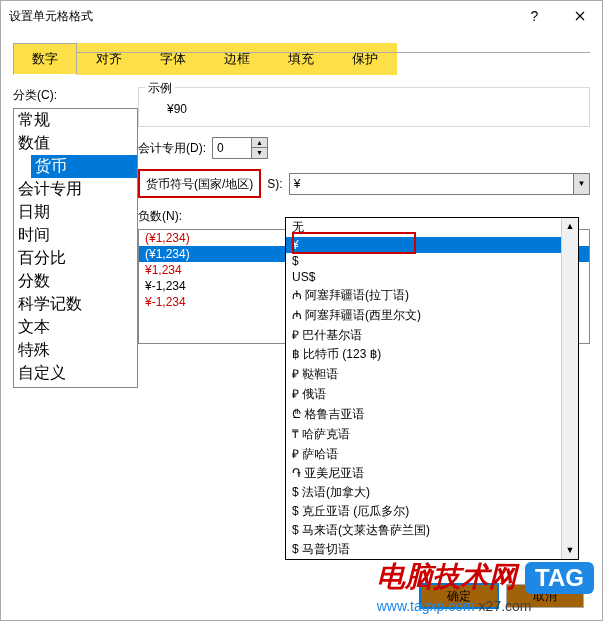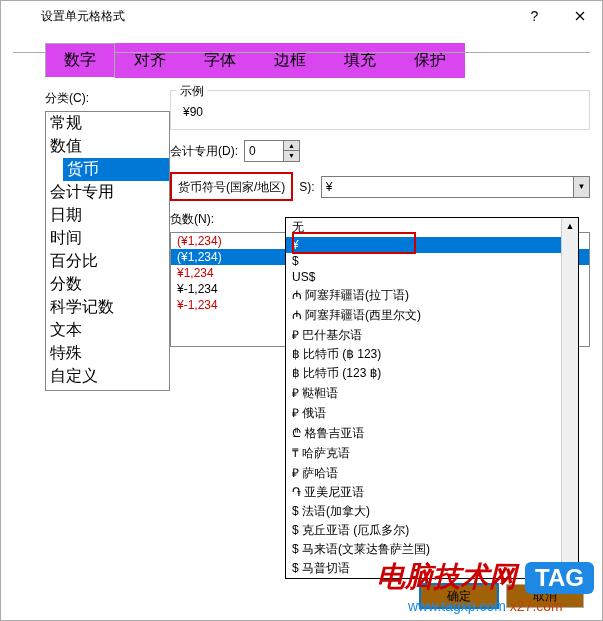--- a/index.html
+++ b/index.html
@@ -1,41 +1,41 @@
 <!DOCTYPE html>
 <html><head>
 <meta charset="utf-8">
 <style>
 * { box-sizing: border-box; margin: 0; padding: 0; font-family: "Microsoft YaHei", "SimSun", Arial, sans-serif; }
 body { background: #fff; width: 603px; height: 621px; overflow: hidden; position: relative; }
 
-.dialog { width: 603px; height: 621px; border: 1px solid #aaa; background: #fff; position: relative; padding-left: 32px; }
+.dialog { width: 603px; height: 621px; border: 1px solid #aaa; background: #fff; position: relative; }
 
 .titlebar { height: 30px; display: flex; align-items: center; padding-left: 8px; background: #fff; }
 .titlebar-title { font-size: 12px; color: #000; flex: 1; }
 .titlebar-btn { width: 45px; height: 30px; display: flex; align-items: center; justify-content: center; font-size: 14px; color: #000; cursor: pointer; }
 
 .tabs { display: flex; padding: 12px 12px 0 12px; }
-.tab { padding: 6px 18px; font-size: 16px; color: #000; border: 1px solid transparent; cursor: pointer; background: #d946ef; }
+.tab { padding: 6px 18px; font-size: 13px; color: #000; border: 1px solid transparent; cursor: pointer; background: #fde047; }
 .tab.active { border: 1px solid #ababab; border-bottom: 1px solid #fff; position: relative; z-index: 2; }
 .tab-sep { position: absolute; left: 12px; right: 12px; top: 51px; height: 1px; background: #ababab; }
 
 .body { display: flex; padding: 12px; }
 
 .left-col { width: 125px; }
 .section-label { font-size: 12px; margin-bottom: 4px; }
 .category-list { border: 1px solid #828790; height: 280px; overflow-y: auto; background: #fff; }
 .category-list div { font-size: 16px; padding: 1px 4px; cursor: pointer; }
 .category-list div.selected { background: #0078d7; color: #fff; margin-left: 17px; }
 
 .right-col { flex: 1; position: relative; }
 
 .sample-box { border: 1px solid #d9d9d9; padding: 14px 10px 10px 10px; margin-bottom: 10px; position: relative; }
 .sample-box .legend { position: absolute; top: -8px; left: 6px; background: #fff; padding: 0 3px; font-size: 12px; }
-.sample-value { font-size: 12px; padding-left: 2px; }
+.sample-value { font-size: 12px; padding-left: 2px; margin-left: 16px; }
 
 .row { display: flex; align-items: center; margin-bottom: 10px; gap: 6px; }
 .row-label { font-size: 12px; }
 .spinner { display: flex; }
 .spinner input { width: 40px; height: 22px; border: 1px solid #7a7a7a; font-size: 12px; padding: 0 4px; }
 .spinner-btns { display: flex; flex-direction: column; border: 1px solid #7a7a7a; border-left: none; width: 16px; }
 .spinner-btns div { height: 10px; font-size: 7px; text-align: center; line-height: 9px; cursor: pointer; background: #e1e1e1; }
 .spinner-btns div:first-child { border-bottom: 1px solid #7a7a7a; }
 
 .symbol-label-wrap { border: 2px solid #cc0000; padding: 3px 6px; display: inline-block; }
@@ -55,25 +55,25 @@
 .neg-list div { font-size: 12px; padding: 1px 6px; cursor: pointer; }
 .neg-list .red { color: #cc0000; }
 .neg-list .selected { background: #0078d7; color: #fff; }
 
 .desc { font-size: 12px; position: absolute; left: 18px; top: 504px; }
 
 .footer { position: absolute; bottom: 12px; right: 18px; display: flex; gap: 8px; }
 .btn { width: 78px; height: 24px; border: 1px solid #adadad; background: #a16207; font-size: 12px; cursor: pointer; }
 .btn.primary { border: 1px solid #0078d7; outline: 1px solid #0078d7; }
 
-.watermark { position: absolute; bottom: 6px; right: 8px; z-index: 20; pointer-events: none; text-align: center; }
+.watermark { position: absolute; bottom: 6px; right: 8px; z-index: 20; pointer-events: none; }
 .watermark .line1 { font-size: 28px; font-weight: bold; font-style: italic; color: #cc0000; display: inline; }
 .watermark .tag { display: inline-block; background: #1e88e5; color: #fff; font-weight: bold; font-size: 24px; padding: 2px 10px; border-radius: 6px; margin-left: 4px; }
 .watermark .line2 { font-size: 14px; color: #1e88e5; margin-top: 2px; }
-.watermark .line2 .suffix { color: #c2410c; }
+.watermark .line2 .suffix { color: #404040; }
 </style>
 </head>
 <body>
 
 <div class="dialog">
   <div class="titlebar">
     <span class="titlebar-title">设置单元格格式</span>
     <div class="titlebar-btn">?</div>
     <div class="titlebar-btn">
       <svg width="10" height="10" viewBox="0 0 10 10">
@@ -153,21 +153,20 @@
   </div>
 
   <div class="dropdown" id="dropdown">
     <div class="dropdown-item" style="padding-right: 20px;">无</div>
       <div class="dropdown-item selected" style="padding-right: 20px;">¥</div>
       <div class="dropdown-item" style="padding-right: 20px;">$</div>
       <div class="dropdown-item" style="padding-right: 20px;">US$</div>
       <div class="dropdown-item" style="padding-right: 20px;">₼ 阿塞拜疆语(拉丁语)</div>
       <div class="dropdown-item" style="padding-right: 20px;">₼ 阿塞拜疆语(西里尔文)</div>
       <div class="dropdown-item" style="padding-right: 20px;">₽ 巴什基尔语</div>
-      <div class="dropdown-item" style="padding-right: 20px;">฿ 比特币 (฿ 123)</div>
       <div class="dropdown-item" style="padding-right: 20px;">฿ 比特币 (123 ฿)</div>
       <div class="dropdown-item" style="padding-right: 20px;">₽ 鞑靼语</div>
       <div class="dropdown-item" style="padding-right: 20px;">₽ 俄语</div>
       <div class="dropdown-item" style="padding-right: 20px;">₾ 格鲁吉亚语</div>
       <div class="dropdown-item" style="padding-right: 20px;">₸ 哈萨克语</div>
       <div class="dropdown-item" style="padding-right: 20px;">₽ 萨哈语</div>
       <div class="dropdown-item" style="padding-right: 20px;">֏ 亚美尼亚语</div>
       <div class="dropdown-item" style="padding-right: 20px;">$ 法语(加拿大)</div>
       <div class="dropdown-item" style="padding-right: 20px;">$ 克丘亚语 (厄瓜多尔)</div>
       <div class="dropdown-item" style="padding-right: 20px;">$ 马来语(文莱达鲁萨兰国)</div>

